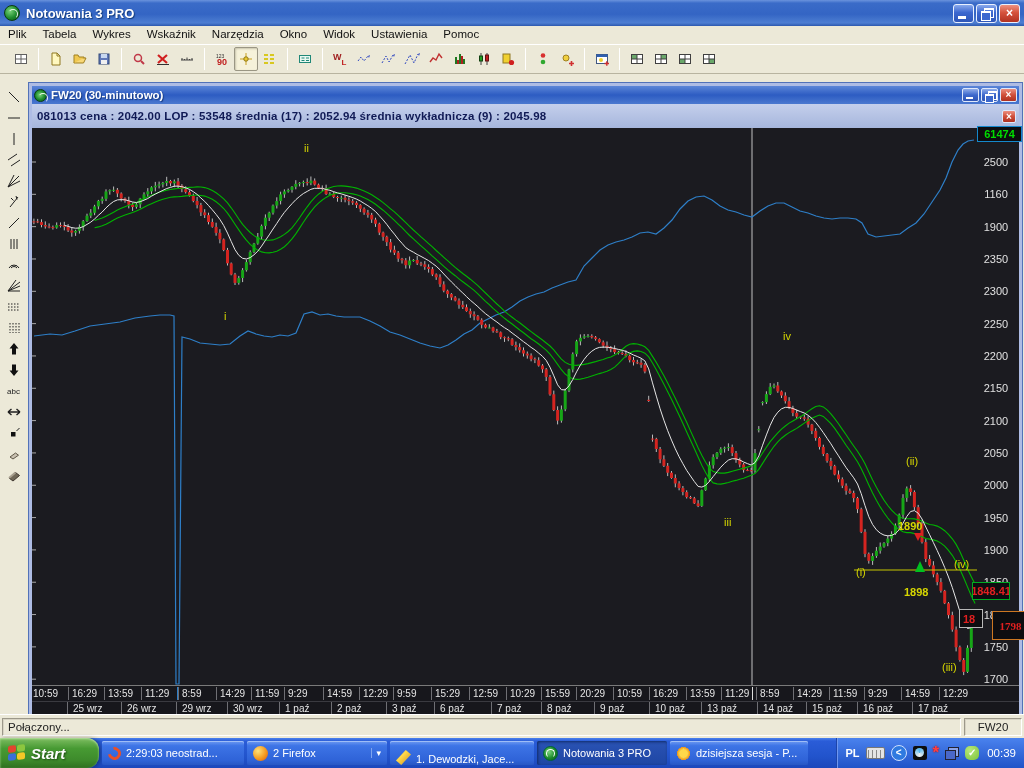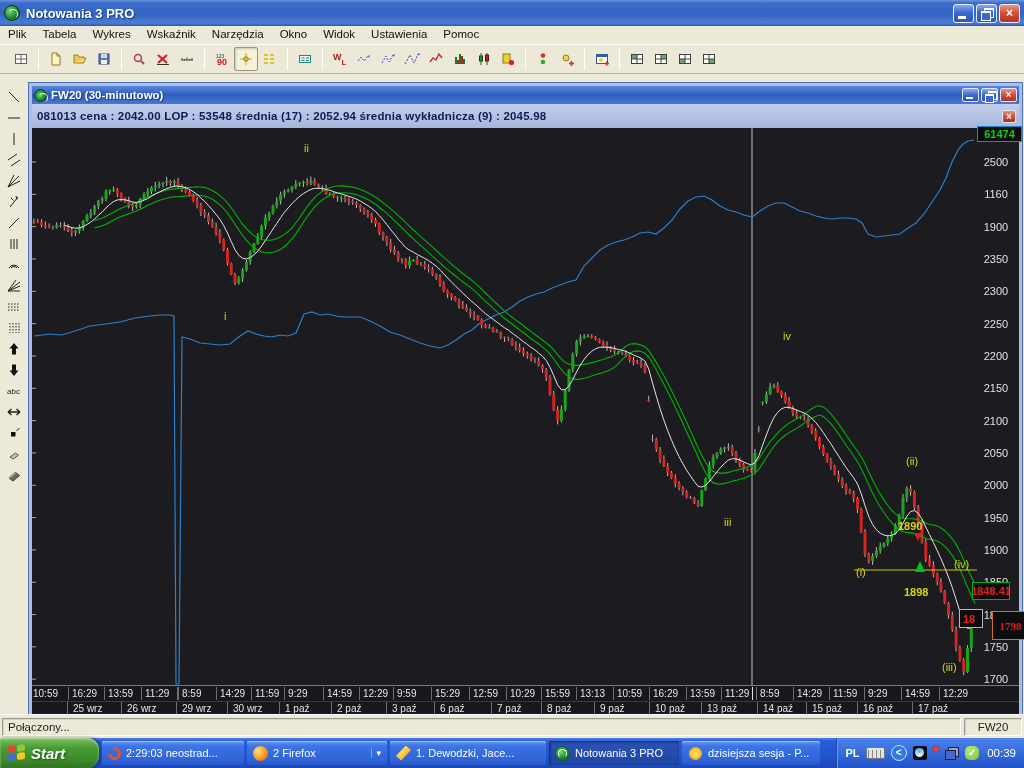--- a/index.html
+++ b/index.html
@@ -1032,21 +1032,21 @@
       <div class="tlab" style="left: 365px;">9:59</div>
       <div class="tsep" style="left: 399px;"></div>
       <div class="tlab" style="left: 403px;">15:29</div>
       <div class="tsep" style="left: 437px;"></div>
       <div class="tlab" style="left: 441px;">12:59</div>
       <div class="tsep" style="left: 474px;"></div>
       <div class="tlab" style="left: 478px;">10:29</div>
       <div class="tsep" style="left: 509px;"></div>
       <div class="tlab" style="left: 513px;">15:59</div>
       <div class="tsep" style="left: 544px;"></div>
-      <div class="tlab" style="left: 548px;">13:13</div>
+      <div class="tlab" style="left: 548px;">20:29</div>
       <div class="tsep" style="left: 581px;"></div>
       <div class="tlab" style="left: 585px;">10:59</div>
       <div class="tsep" style="left: 617px;"></div>
       <div class="tlab" style="left: 621px;">16:29</div>
       <div class="tsep" style="left: 654px;"></div>
       <div class="tlab" style="left: 658px;">13:59</div>
       <div class="tsep" style="left: 689px;"></div>
       <div class="tlab" style="left: 693px;">11:29</div>
       <div class="tsep" style="left: 724px;"></div>
       <div class="tlab" style="left: 728px;">8:59</div>
@@ -1139,21 +1139,21 @@
   <div id="tasks" style="display: flex; align-items: center;">
       <div class="task" style="width: 142px;">
         <span class="ticon neostrada"></span>
         <span style="overflow: hidden; text-overflow: ellipsis; flex: 1 1 0%;">2:29:03 neostrad...</span>
       </div>
       <div class="task" style="width: 140px;">
         <span class="ticon firefox"></span>
         <span style="overflow: hidden; text-overflow: ellipsis; flex: 1 1 0%;">2 Firefox</span>
         <span class="dd">▾</span>
       </div>
-      <div class="task" style="width: 156px;">
+      <div class="task" style="width: 144px; align-items: flex-end;">
         <span class="ticon pen"></span>
         <span style="overflow: hidden; text-overflow: ellipsis; flex: 1 1 0%;">1. Dewodzki, Jace...</span>
       </div>
       <div class="task active" style="width: 130px;">
         <span class="ticon notowania"></span>
         <span style="overflow: hidden; text-overflow: ellipsis; flex: 1 1 0%;">Notowania 3 PRO</span>
       </div>
       <div class="task" style="width: 138px;">
         <span class="ticon sun"></span>
         <span style="overflow: hidden; text-overflow: ellipsis; flex: 1 1 0%;">dzisiejsza sesja - P...</span>

